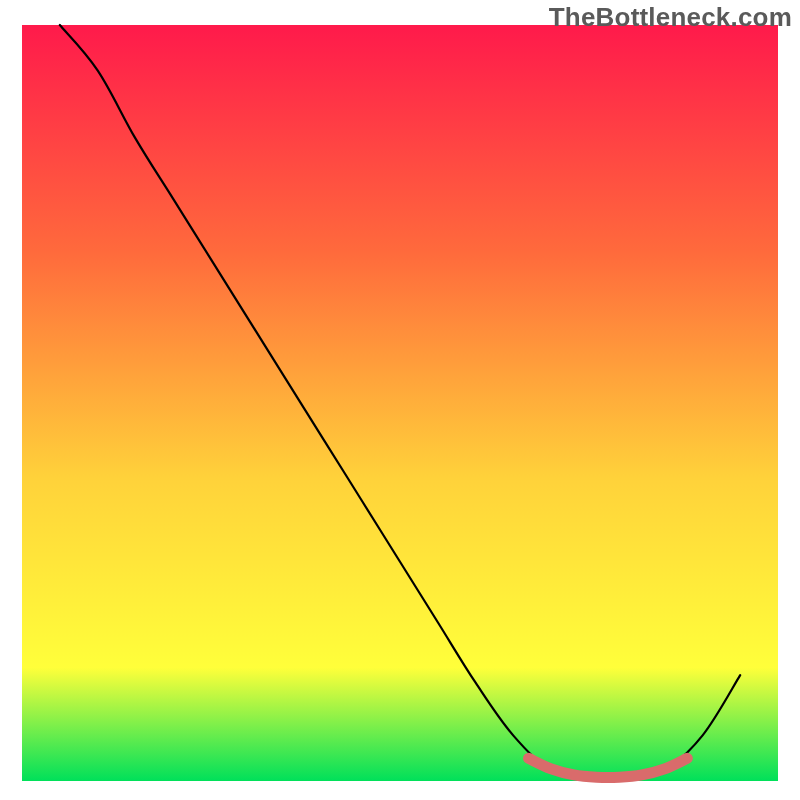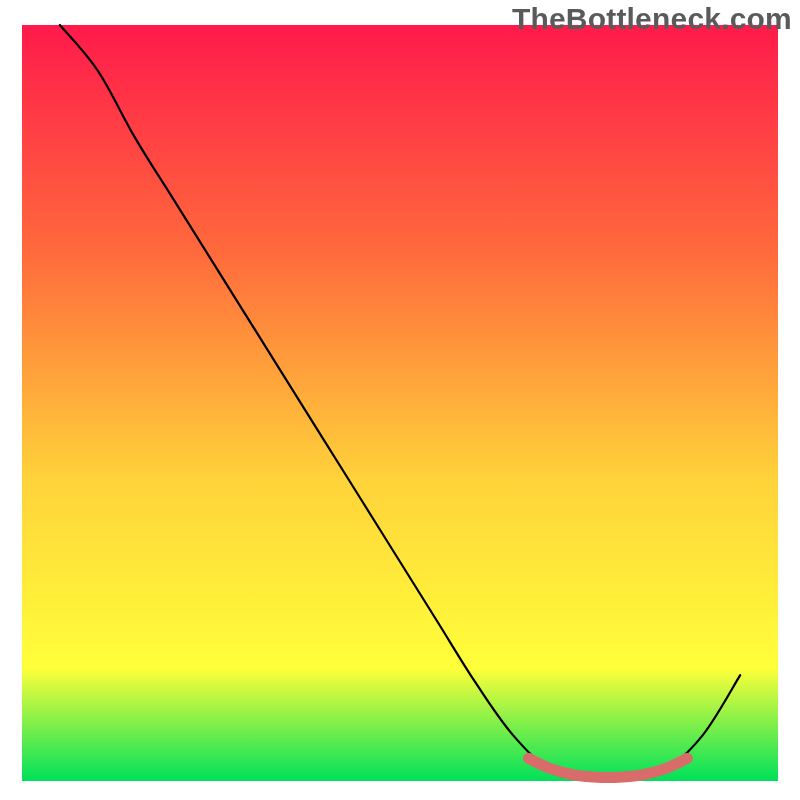--- a/index.html
+++ b/index.html
@@ -13,21 +13,21 @@
   }
   .chart-container {
     position: relative;
     width: 800px;
     height: 800px;
   }
   .watermark {
     position: absolute;
     top: 2px;
     right: 8px;
-    font-size: 30px;
+    font-size: 26px;
     font-weight: bold;
     color: #5a5a5a;
     letter-spacing: 0.2px;
     z-index: 10;
   }
   svg {
     display: block;
   }
 </style>
 </head>

